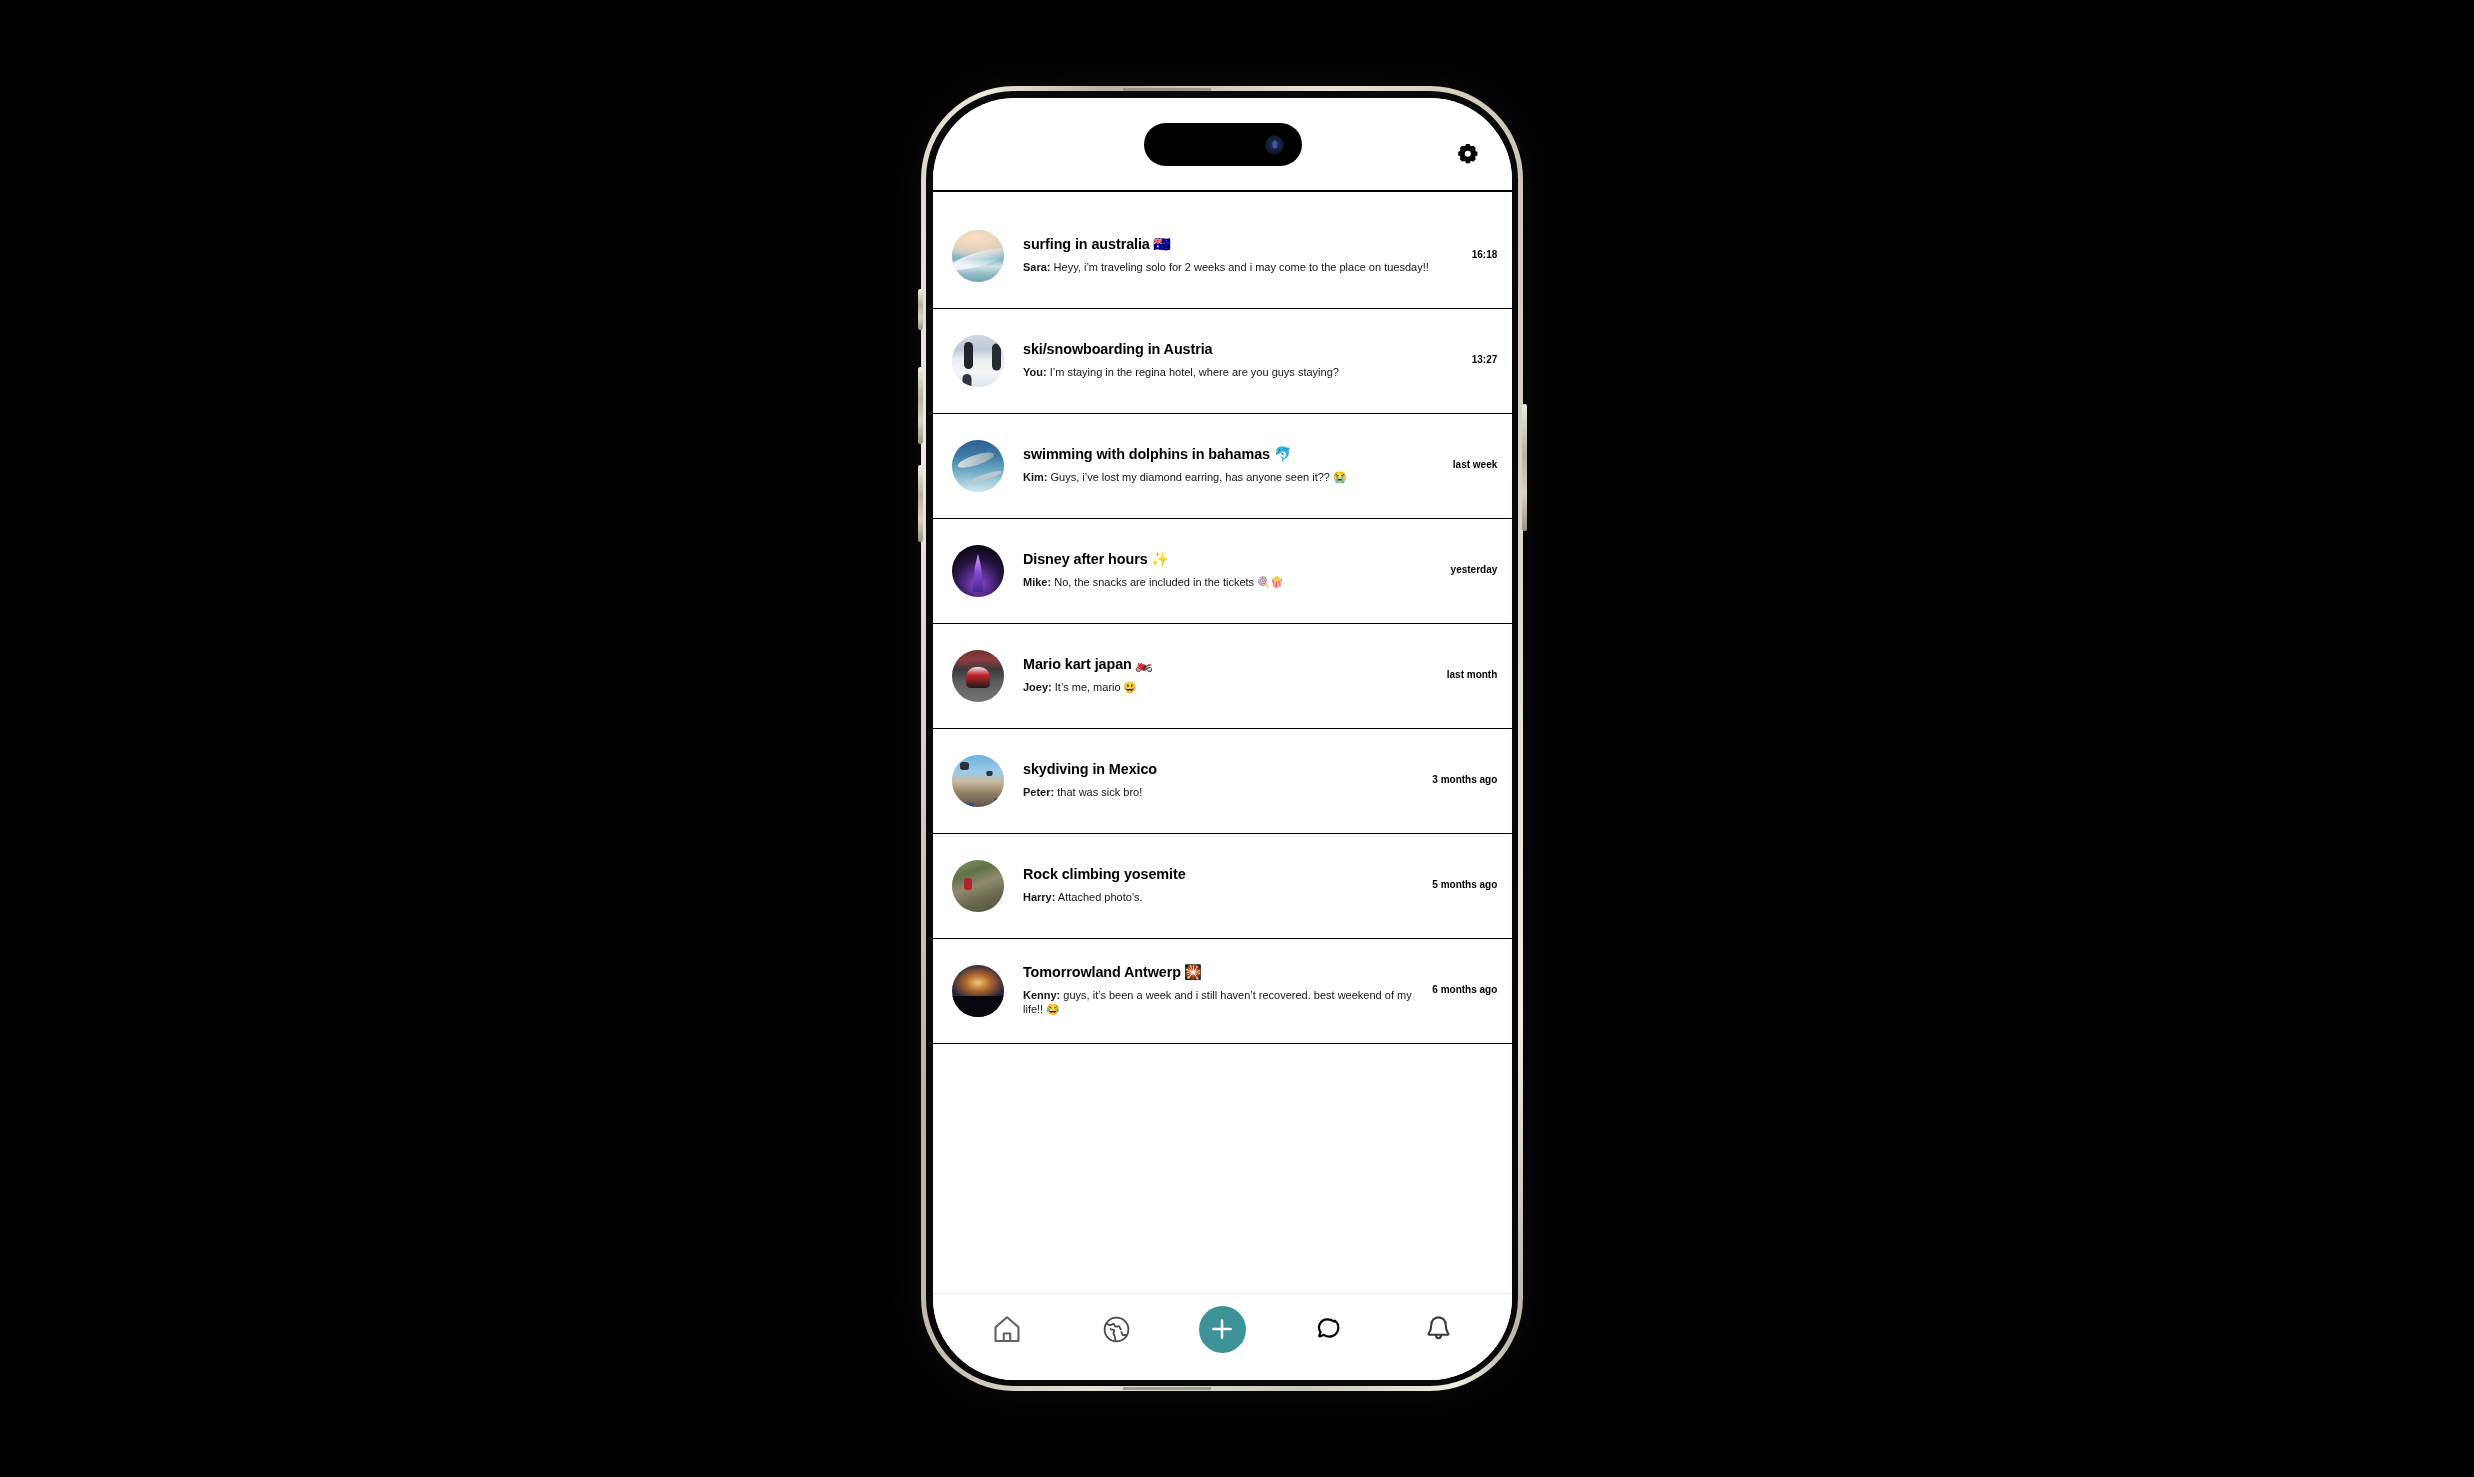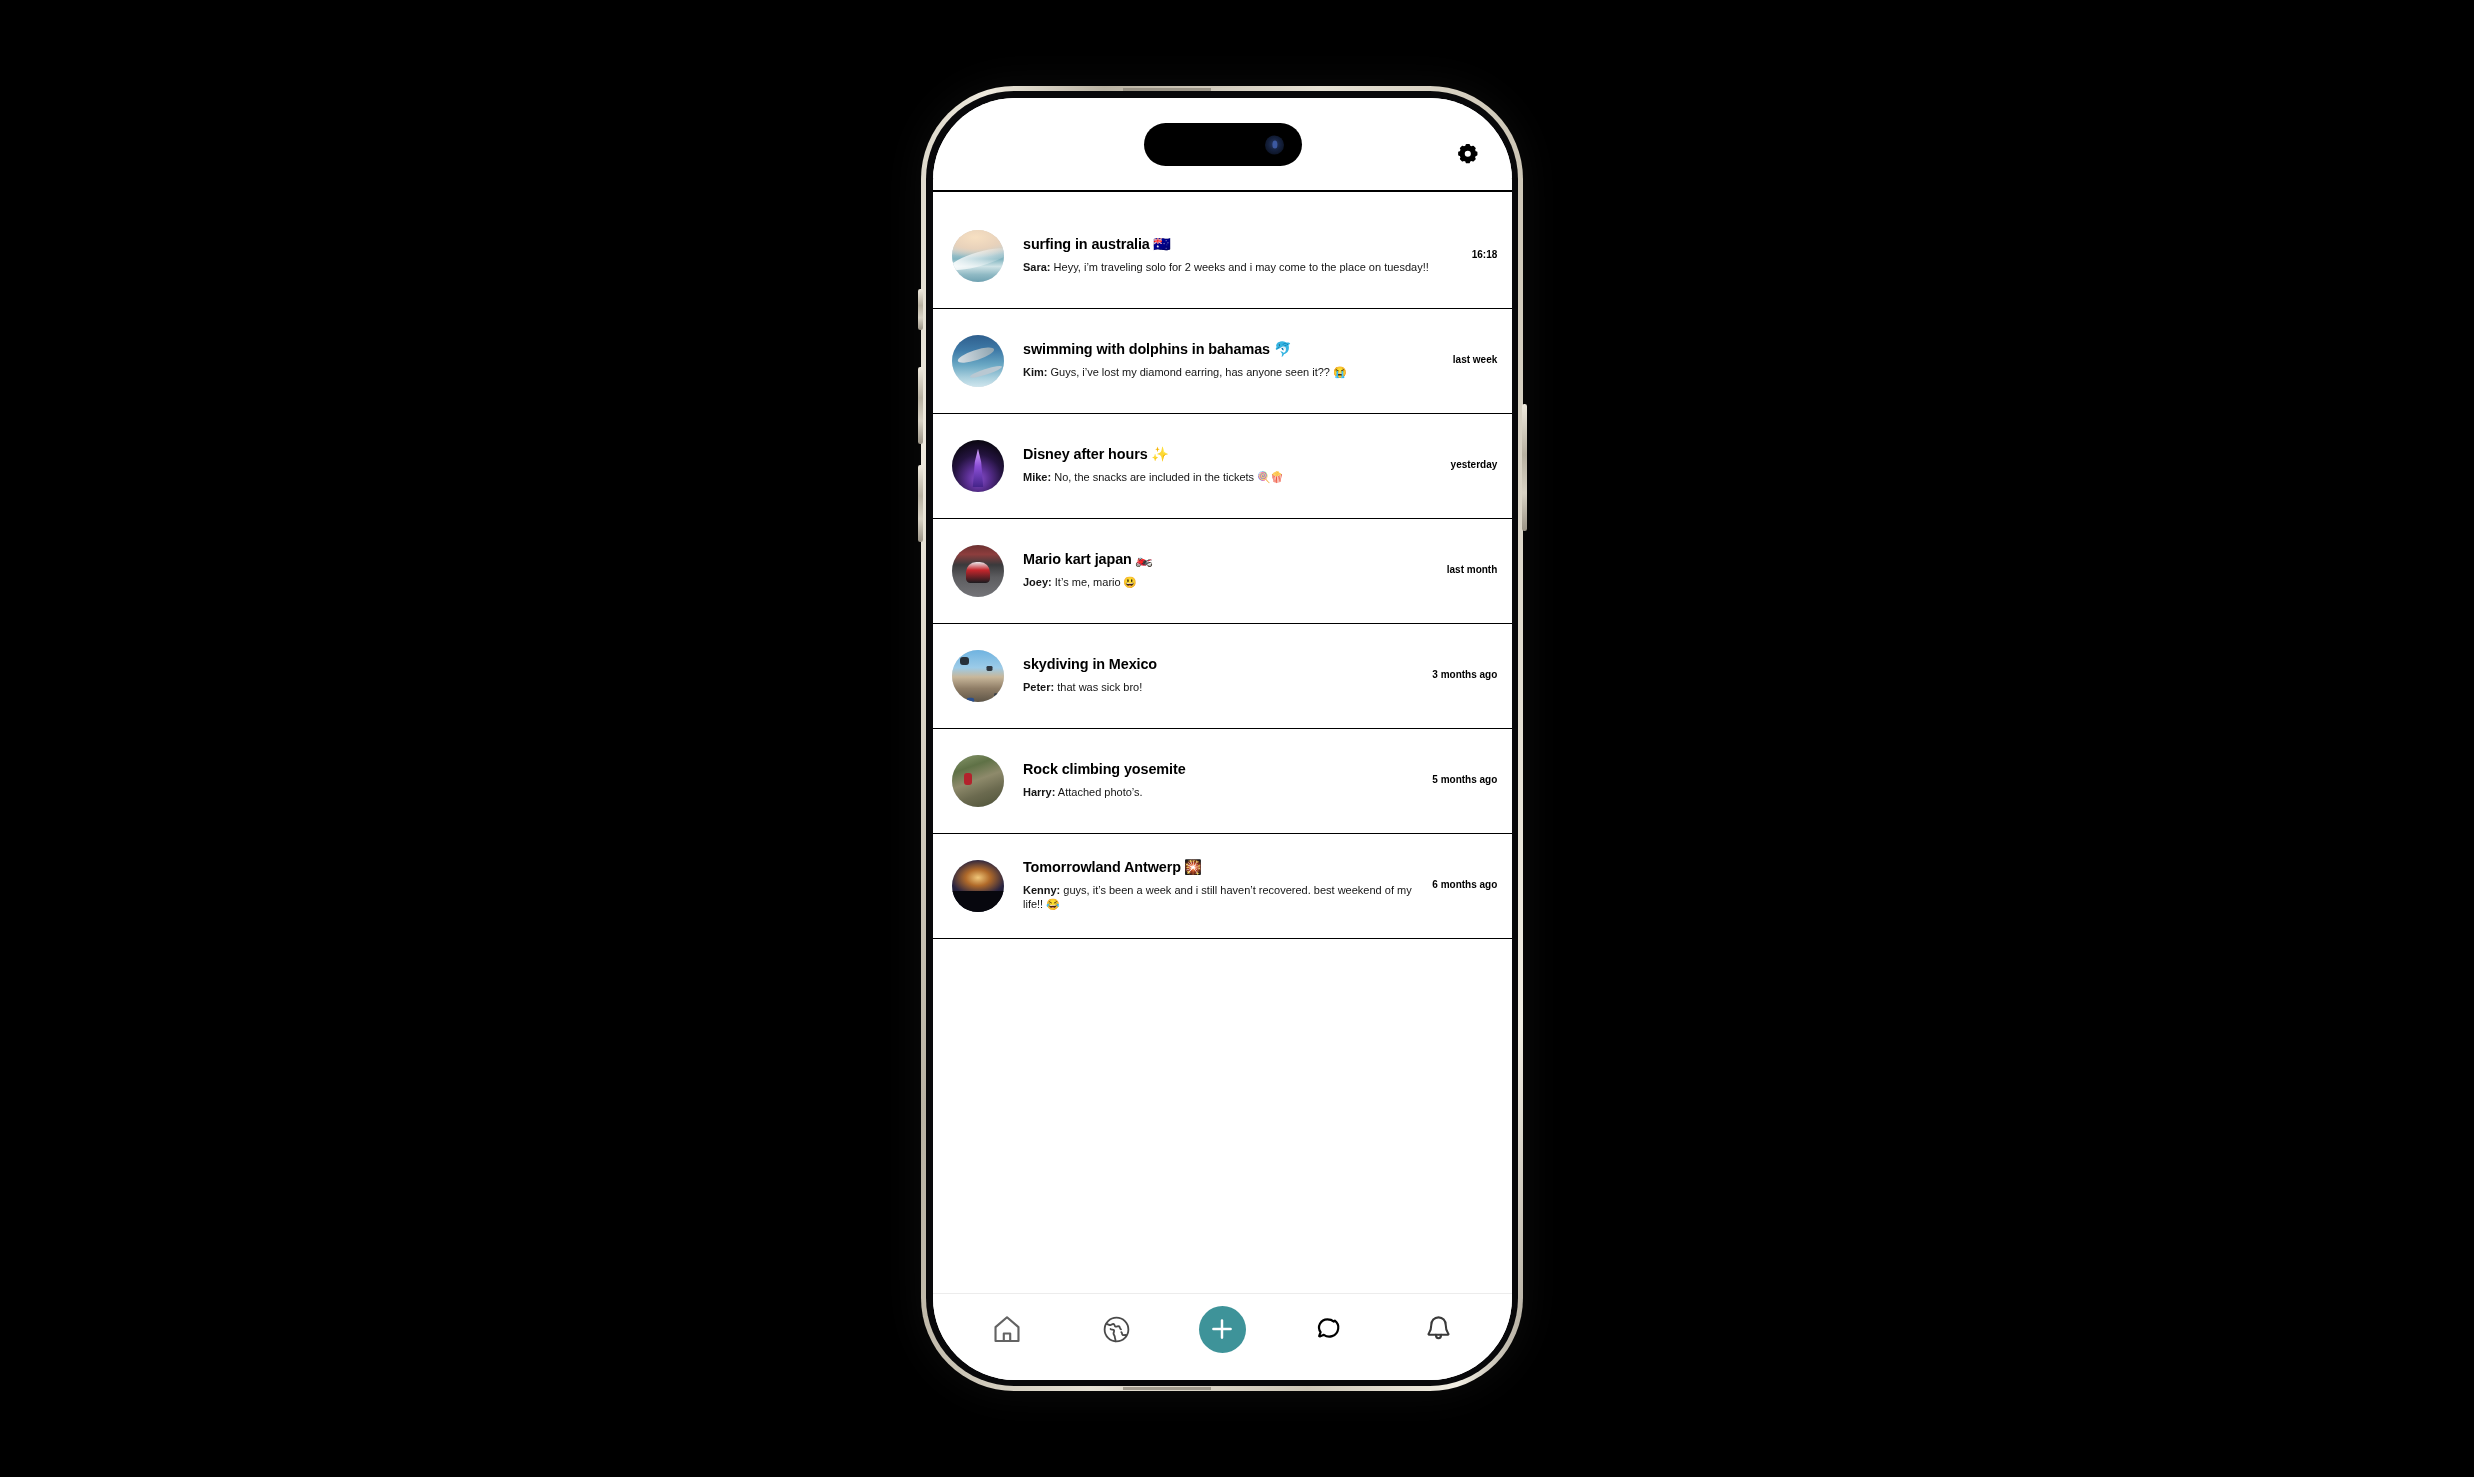--- a/index.html
+++ b/index.html
@@ -182,20 +182,30 @@
             <i class="av-surf"></i>
           </div>
           <div class="row-mid">
             <div class="row-title">surfing in australia <span class="emj">🇦🇺</span></div>
             <div class="row-msg"><b>Sara:</b><span> Heyy, i’m traveling solo for 2 weeks and i may come to the place on tuesday!!</span></div>
           </div>
           <div class="row-time">16:18</div>
         </div>
         <div class="row">
           <div class="avatar">
+            <i class="av-ski"></i>
+          </div>
+          <div class="row-mid">
+            <div class="row-title">ski/snowboarding in Austria</div>
+            <div class="row-msg"><b>You:</b><span> I’m staying in the regina hotel, where are you guys staying?</span></div>
+          </div>
+          <div class="row-time">13:27</div>
+        </div>
+        <div class="row">
+          <div class="avatar">
             <i class="av-dolphin"></i>
           </div>
           <div class="row-mid">
             <div class="row-title">swimming with dolphins in bahamas <span class="emj">🐬</span></div>
             <div class="row-msg"><b>Kim:</b><span> Guys, i’ve lost my diamond earring, has anyone seen it?? 😭</span></div>
           </div>
           <div class="row-time">last week</div>
         </div>
         <div class="row">
           <div class="avatar">

